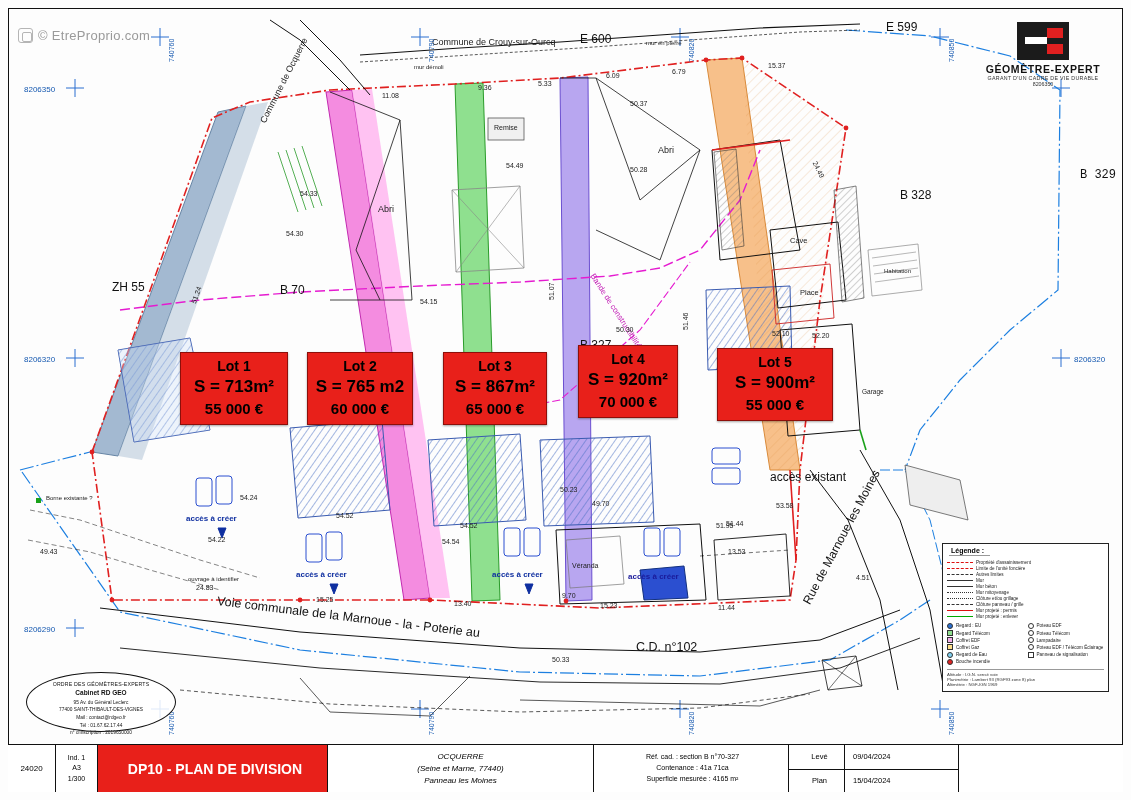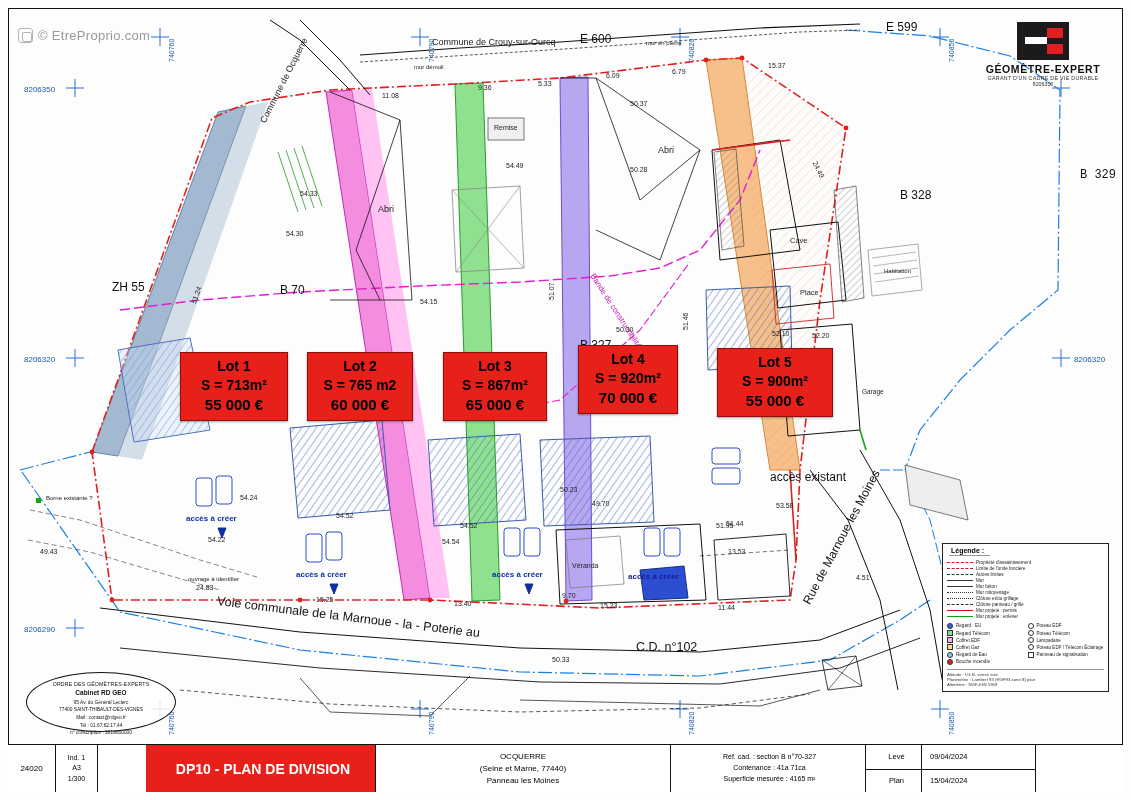--- a/index.html
+++ b/index.html
@@ -59,21 +59,21 @@
     border:1px solid #8d0f0a;
     color:#000000;
     text-align:center;
     font-weight:bold;
     padding:4px 2px 5px;
     line-height:1.35;
     z-index:25;
     box-shadow:0 1px 2px rgba(0,0,0,.35);
   }
   .lot .t1 { font-size:14px; }
-  .lot .t2 { font-size:14px; }
+  .lot .t2 { font-size:17px; }
   .lot .t3 { font-size:15px; }
 
   
   svg.layer { position:absolute; left:0; top:0; width:1131px; height:800px; }
 
   
   .anno {
     position:absolute; font-size:7px; color:#222; white-space:nowrap; z-index:20;
     font-family:"Liberation Sans", sans-serif;
   }
@@ -108,22 +108,22 @@
 
   
   .cartouche {
     position:absolute; left:8px; right:8px; bottom:8px; height:48px;
     border-top:1.5px solid #111; background:#fff; display:flex; z-index:35;
     font-size:9px;
   }
   .cart-cell { border-right:1px solid #111; display:flex; flex-direction:column; justify-content:center; padding:0 5px;text-align:center;}
   .c-num{ width:48px; align-items:center; text-align:center; font-size:8px;}
   .c-ind{ width:42px; font-size:7px; line-height:1.45; text-align:center;}
-  .c-title{ width:230px; background:#e8201a; color:#fff; font-weight:bold; font-size:14px; justify-content:center; padding-left:10px;margin-left:48px;}
-  .c-mid{ width:295px; text-align:center; font-size:8px; line-height:1.5; align-items:center;}
+  .c-title{ width:230px; background:#e8201a; color:#fff; font-weight:bold; font-size:14px; justify-content:center; padding-left:10px;}
+  .c-mid{ width:266px; text-align:center; font-size:8px; line-height:1.5; align-items:center;font-style:italic;}
   .c-cad{ width:195px; font-size:7px; line-height:1.55; padding-left:8px;}
   .c-date{ width:170px; font-size:7.5px; padding:0; }
   .c-date .dr{ display:flex; height:50%; align-items:center;}
   .c-date .dr + .dr{ border-top:1px solid #111;}
   .c-date .k{ width:55px; padding-left:6px;}
   .c-date .v{ border-left:1px solid #111; padding-left:8px; height:100%; display:flex; align-items:center; flex:1;}
 
   
   .stamp {
     position:absolute; left:26px; bottom:68px; width:150px; height:60px;

